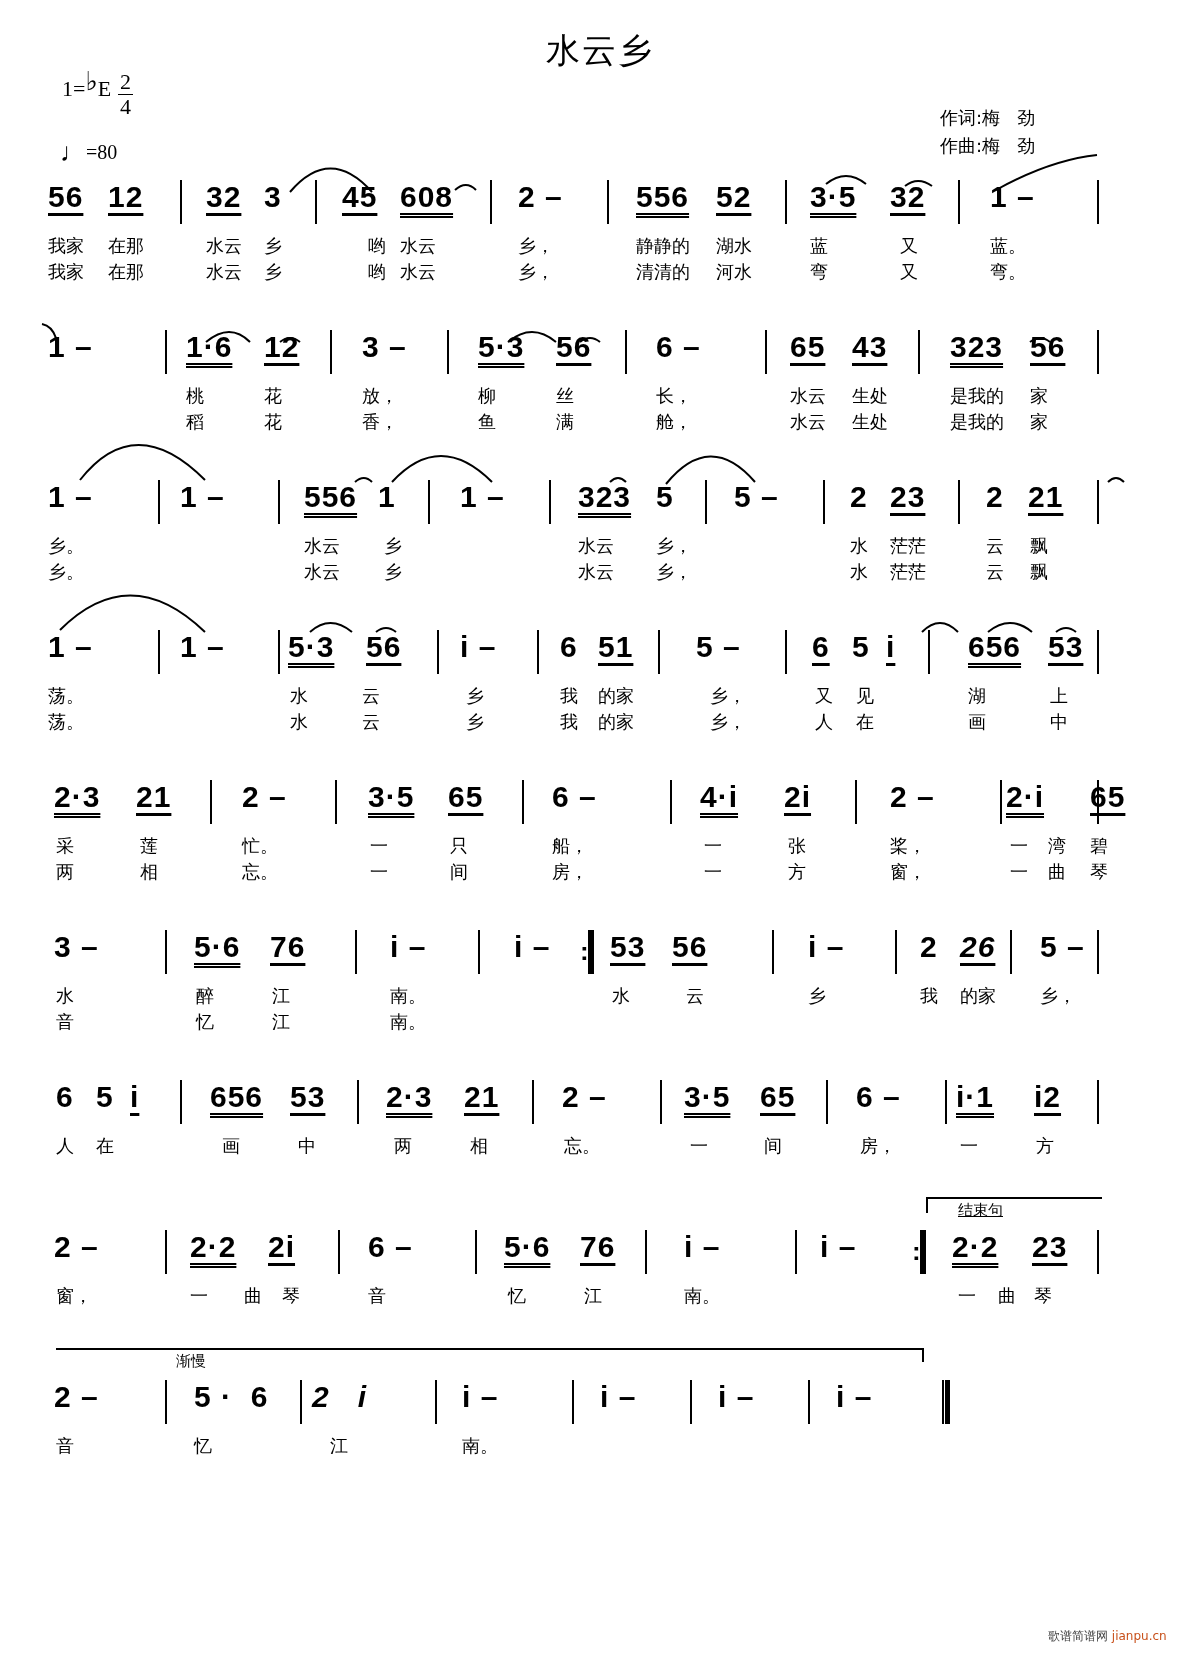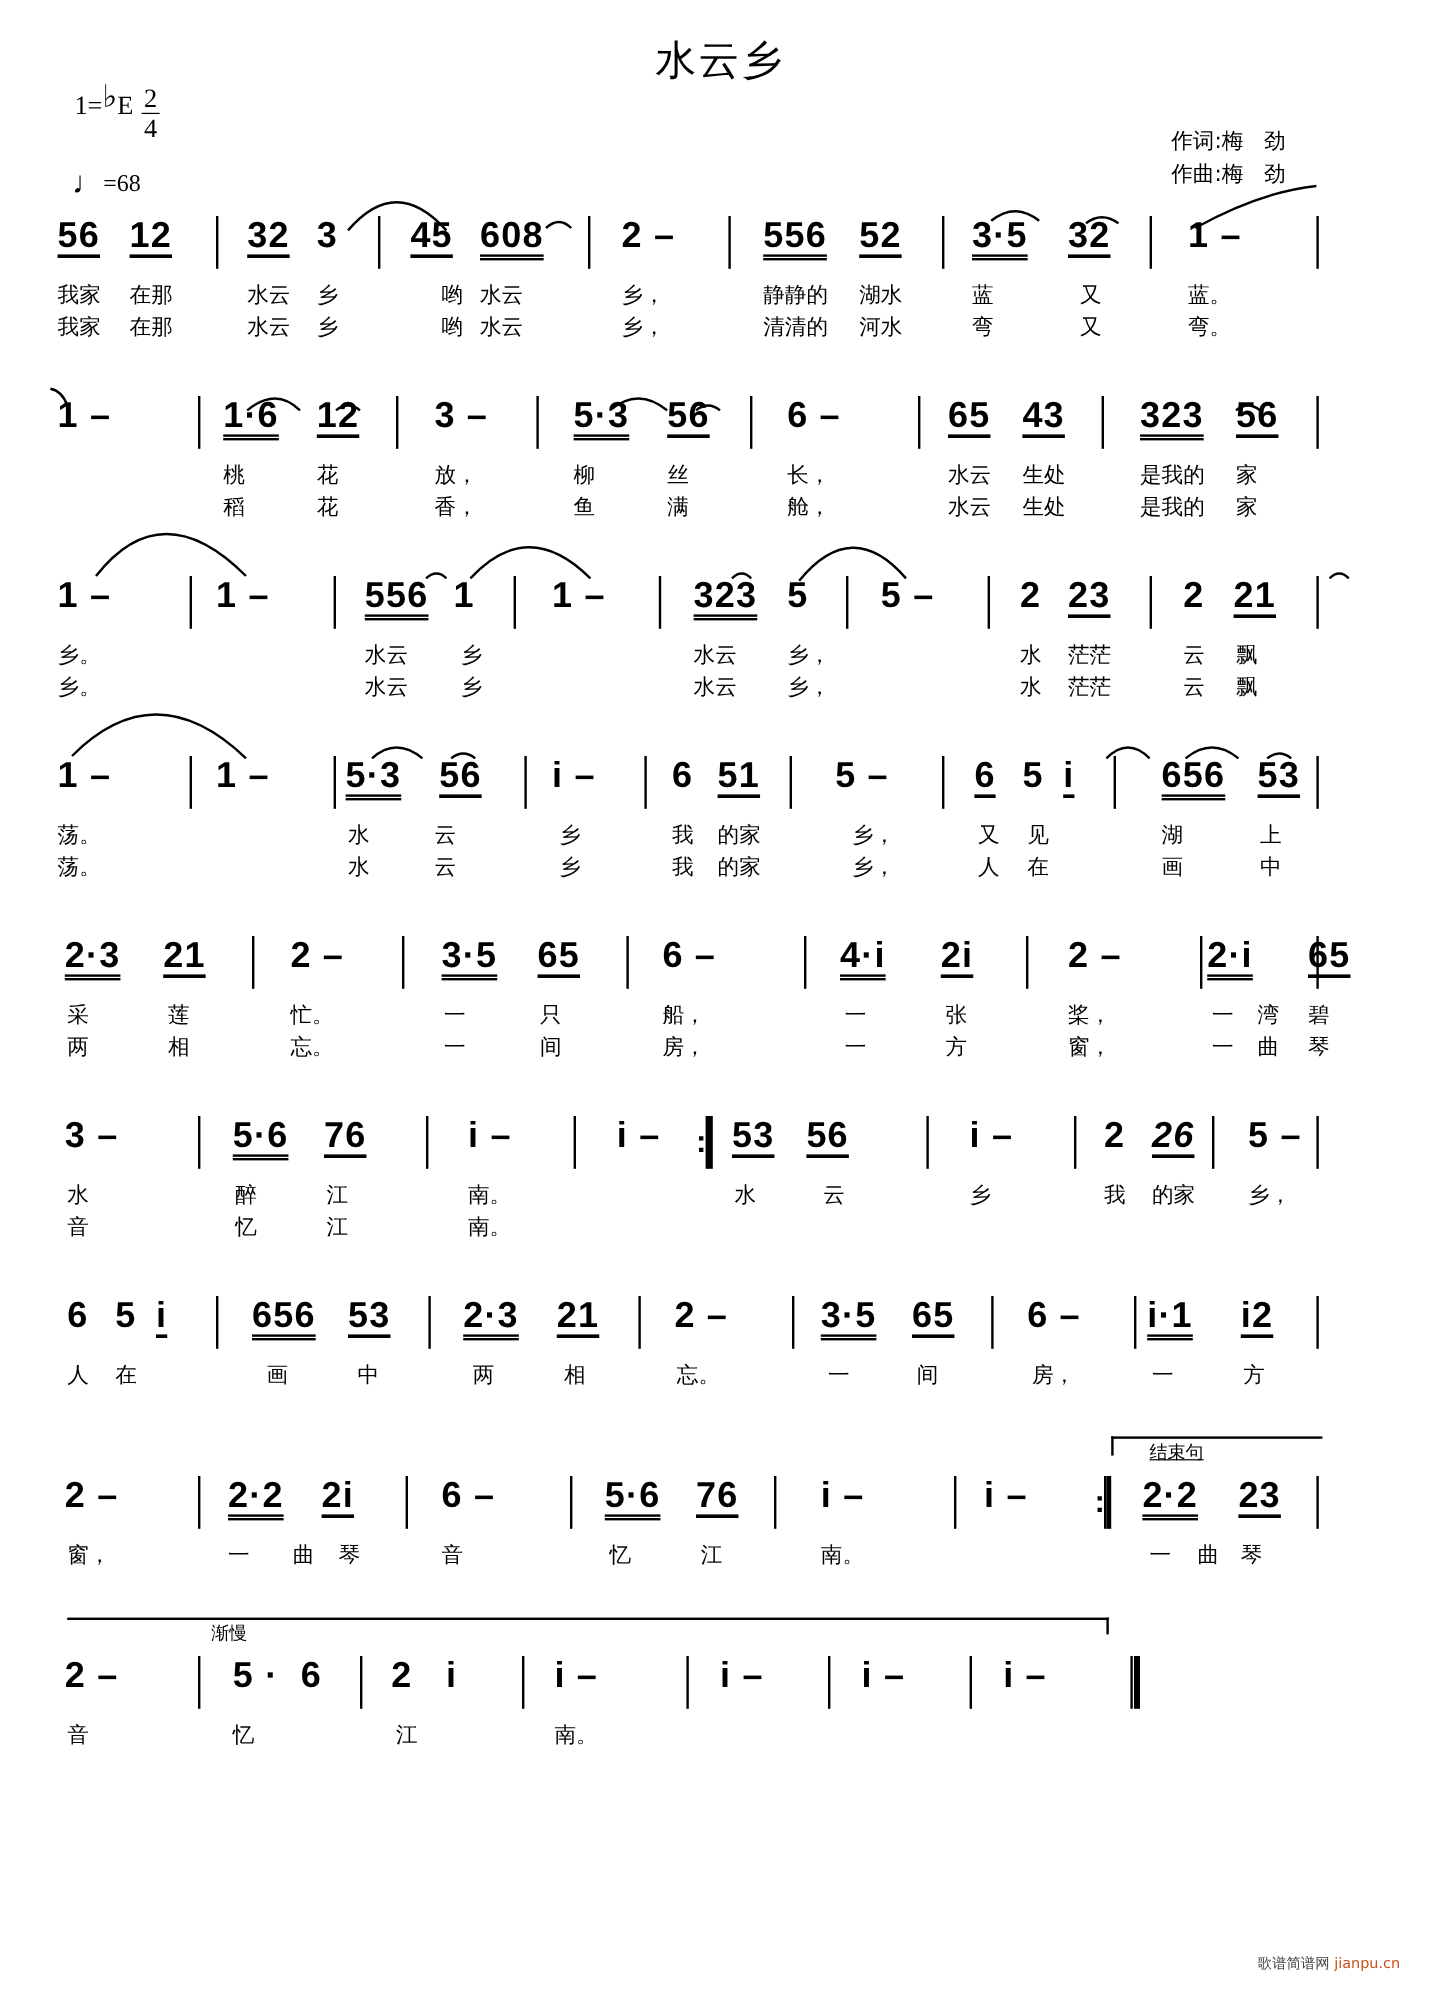--- a/index.html
+++ b/index.html
@@ -6,21 +6,21 @@
   body { width: 1200px; height: 1658px; position: relative; overflow: hidden;
          font-family: "Liberation Sans", "DejaVu Sans", sans-serif; color: #000; }
   .title { position: absolute; left: 0; width: 1200px; top: 28px; text-align: center;
            font-family: "DejaVu Serif", "Liberation Serif", serif; font-size: 34px; letter-spacing: 2px; }
   .key { position: absolute; left: 62px; top: 72px; font-family: "Liberation Serif", "DejaVu Serif", serif; font-size: 22px; }
   .key .flat { font-size: 26px; position: relative; top: -6px; }
   .timesig { position: absolute; left: 118px; top: 70px; font-family: "Liberation Serif", serif; font-size: 22px; text-align: center; line-height: 24px; }
   .timesig .num { border-bottom: 1.5px solid #000; padding: 0 2px; display: block; }
   .tempo { position: absolute; left: 60px; top: 136px; font-family: "Liberation Serif", serif; font-size: 20px; }
   .tempo .note { font-size: 26px; position: relative; top: 2px; }
-  .credits { position: absolute; left: 940px; top: 104px; font-size: 18px; line-height: 28px; font-family: "DejaVu Sans", sans-serif; margin-left: 36px; }
+  .credits { position: absolute; left: 940px; top: 104px; font-size: 18px; line-height: 28px; font-family: "DejaVu Sans", sans-serif; }
   .credits div { white-space: pre; }
 
   .system { position: absolute; left: 0; width: 1200px; }
   .staff { position: absolute; left: 0; top: 0; width: 1014px; height: 60px; }
   .bar { position: absolute; top: 8px; width: 2px; height: 44px; background: #000; }
   .bar.double { width: 6px; background: none; border-left: 2px solid #000; border-right: 4px solid #000; box-sizing: border-box; }
   .bar.repeat-end::before { content: ":"; position: absolute; left: -10px; top: 6px; font-size: 26px; font-weight: bold; }
   .bar.final { width: 8px; background: none; border-left: 2px solid #000; border-right: 5px solid #000; box-sizing: border-box; }
   .notes { position: absolute; top: 8px; font-family: "Liberation Sans", "DejaVu Sans", sans-serif;
            font-weight: bold; font-size: 30px; letter-spacing: 1px; white-space: pre; }
@@ -41,21 +41,21 @@
 <div class="title">水云乡</div>
 
 <div class="key">
   <span>1=</span><span class="flat">♭</span><span>E</span>
 </div>
 <div class="timesig">
   <span class="num">2</span>
   <span>4</span>
 </div>
 <div class="tempo">
-  <span class="note">♩</span><span>=68</span>
+  <span class="note">♩</span><span>=80</span>
 </div>
 <div class="credits">
   <div>作词:梅   劲</div>
   <div>作曲:梅   劲</div>
 </div>
 
 <div id="score">
     <div class="system" style="top: 172px;">
       <div class="staff">
         <div class="bar" style="left: 180px;"></div>
@@ -441,21 +441,21 @@
       <div class="staff">
         <div class="bar" style="left: 165px;"></div>
         <div class="bar" style="left: 300px;"></div>
         <div class="bar" style="left: 435px;"></div>
         <div class="bar" style="left: 572px;"></div>
         <div class="bar" style="left: 690px;"></div>
         <div class="bar" style="left: 808px;"></div>
         <div class="bar final" style="left: 942px;"></div>
         <span class="notes" style="left: 54px;">2 –</span>
         <span class="notes" style="left: 194px;">5 ·  6</span>
-        <span class="notes" style="left: 326px;">2   i</span>
+        <span class="notes" style="left: 312px; font-style: italic;">2   i</span>
         <span class="notes" style="left: 462px;">i –</span>
         <span class="notes" style="left: 600px;">i –</span>
         <span class="notes" style="left: 718px;">i –</span>
         <span class="notes" style="left: 836px;">i –</span>
       </div>
       <div class="lyrics" style="top: 62px;">
         <div class="lyric-line" style="top: 0px;">
           <span style="left: 56px;">音</span>
           <span style="left: 194px;">忆</span>
           <span style="left: 330px;">江</span>

